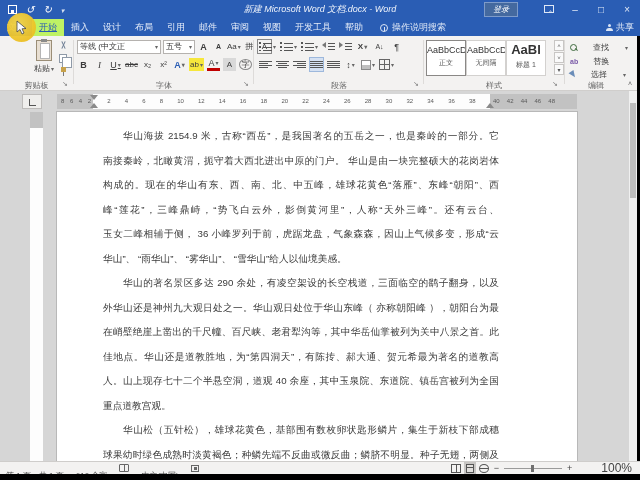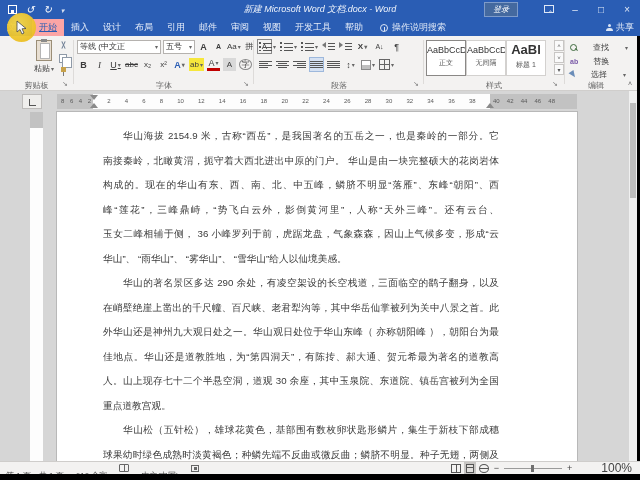--- a/index.html
+++ b/index.html
@@ -20,21 +20,21 @@
   .tb-right { position:absolute; right:0; top:0; height:19px; display:flex; align-items:center; }
   .signin { background:#44699f; border:1px solid #7e9bc9; color:#fff; font-size:8px; padding:1px 8px; margin-right:18px; cursor:pointer; }
   .wbtn { width:26px; text-align:center; font-size:10px; color:#dfe8f6; line-height:19px; cursor:pointer; }
   .i-ribopt { position:relative; display:inline-block; width:10px; height:8px; border:1px solid #dfe8f6; }
   .i-ribopt::after { content:"\2303"; position:absolute; top:-2px; left:2px; font-size:6px; }
 
   
   .tabbar { position:absolute; top:19px; left:0; width:640px; height:17px; background:#2a5db4; display:flex; align-items:stretch; color:#e6edf9; font-size:9px; }
   .tabs { display:flex; }
   .tab { padding:0 7px; line-height:17px; white-space:nowrap; cursor:pointer; }
-  .tab.active { background:#fca5a5; color:#2a5db4;text-decoration:underline; }
+  .tab.active { background:#bef264; color:#2a5db4;text-decoration:underline; }
   .tellme { display:flex; align-items:center; gap:4px; margin-left:10px; color:#dbe5f5; cursor:text; }
   .bulb { width:8px; height:8px; border:1px solid #dbe5f5; border-radius:50%; position:relative; }
   .bulb::after { content:""; position:absolute; left:3px; top:2px; width:1px; height:4px; background:#dbe5f5; }
   .share { position:absolute; right:6px; top:0; height:17px; display:flex; align-items:center; gap:3px; cursor:pointer; }
   .person { width:7px; height:7px; position:relative; }
   .person::before { content:""; position:absolute; left:2px; top:0; width:3px; height:3px; border-radius:50%; background:#dbe5f5; }
   .person::after { content:""; position:absolute; left:0; bottom:0; width:7px; height:3px; border-radius:3px 3px 0 0; background:#dbe5f5; }
 
   
   .ribbon { position:absolute; top:36px; left:0; width:640px; height:55px; background:#f3f2f1; border-bottom:1px solid #d0cecc; font-size:9px; color:#444; }
@@ -411,29 +411,29 @@
       <span class="mk mk-left"></span>
       <span class="mk mk-right"></span>
     </div>
     <div class="vruler">
         <div class="white"></div>
       </div>
     <div class="page">
       <div class="pagetext">
           <div class="ln ind jst">华山海拔 2154.9 米，古称“西岳”，是我国著名的五岳之一，也是秦岭的一部分。它</div>
           <div class="ln jst">南接秦岭，北瞰黄渭，扼守着大西北进出中原的门户。 华山是由一块完整硕大的花岗岩体</div>
-          <div class="ln jst">构成的。现在的华山有东、西、南、北、中五峰，鳞脐不明显“落雁”、东峰“朝阳”、西</div>
+          <div class="ln jst">构成的。现在的华山有东、西、南、北、中五峰，雄球花黄色“落雁”、东峰“朝阳”、西</div>
           <div class="ln jst">峰“莲花”，三峰鼎峙，“势飞白云外，影倒黄河里”，人称“天外三峰”。还有云台、</div>
           <div class="ln jst">玉女二峰相辅于侧， 36 小峰罗列于前，虎踞龙盘，气象森森，因山上气候多变，形成“云</div>
           <div class="ln">华山”、 “雨华山”、 “雾华山”、 “雪华山”给人以仙境美感。</div>
           <div class="ln ind jst">华山的著名景区多达 290 余处，有凌空架设的长空栈道，三面临空的鹞子翻身，以及</div>
+          <div class="ln jst">外华山还是神州九大观日处之一。华山观日处位于华山东峰（ 亦称朝阳峰 ），朝阳台为最</div>
           <div class="ln jst">在峭壁绝崖上凿出的千尺幢、百尺峡、老君犁沟等，其中华岳仙掌被列为关中八景之首。此</div>
-          <div class="ln jst">外华山还是神州九大观日处之一。华山观日处位于华山东峰（ 亦称朝阳峰 ），朝阳台为最</div>
           <div class="ln jst">佳地点。华山还是道教胜地，为“第四洞天”，有陈抟、郝大通、贺元希最为著名的道教高</div>
-          <div class="ln jst">人。山上现存七十二个半悬空洞，道观 30 余座，其中玉泉院、东道院、镇岳宫被列为全国</div>
+          <div class="ln jst">人。山上现存七十二个半悬空洞，道观 40 余座，其中玉泉院、东道院、镇岳宫被列为全国</div>
           <div class="ln">重点道教宫观。</div>
           <div class="ln ind jst">华山松（五针松），雄球花黄色，基部围有数枚卵状匙形鳞片，集生于新枝下部成穗状。</div>
           <div class="ln jst">球果幼时绿色成熟时淡黄褐色；种鳞先端不反曲或微反曲；鳞脐不明显。种子无翅，两侧及</div>
         </div>
     </div>
   </div>
 
   <div class="vscroll">
       <div class="thumb"></div>
     </div>

